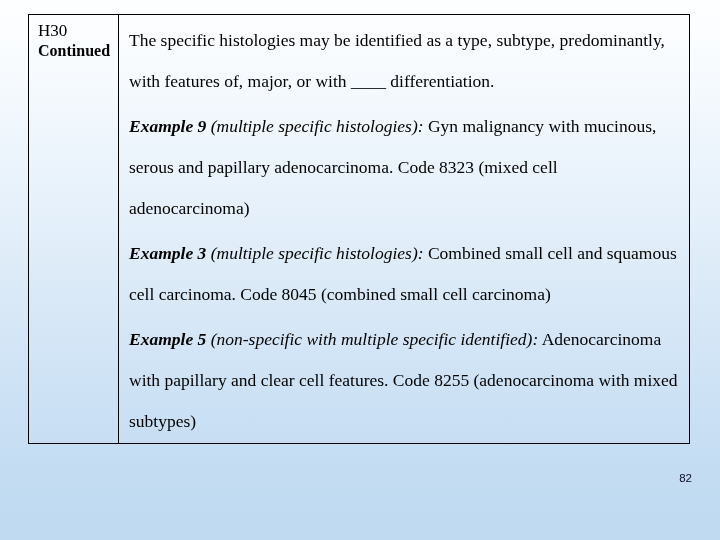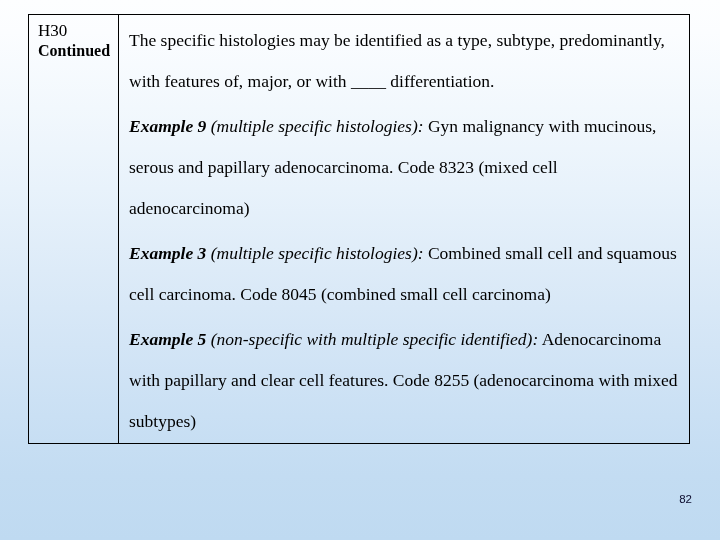--- a/index.html
+++ b/index.html
@@ -114,21 +114,21 @@
   }
   .blank-line {
     display: inline-block;
     min-width: 0;
   }
 
   
   #page-number {
     position: absolute;
     right: 28px;
-    top: 494px;
+    top: 473px;
     font-family: "Liberation Sans", sans-serif;
     font-size: 11.5px;
     color: #0c0c2e;
     line-height: 1;
   }
 </style>
 </head>
 <body>
 
 <div id="slide">

